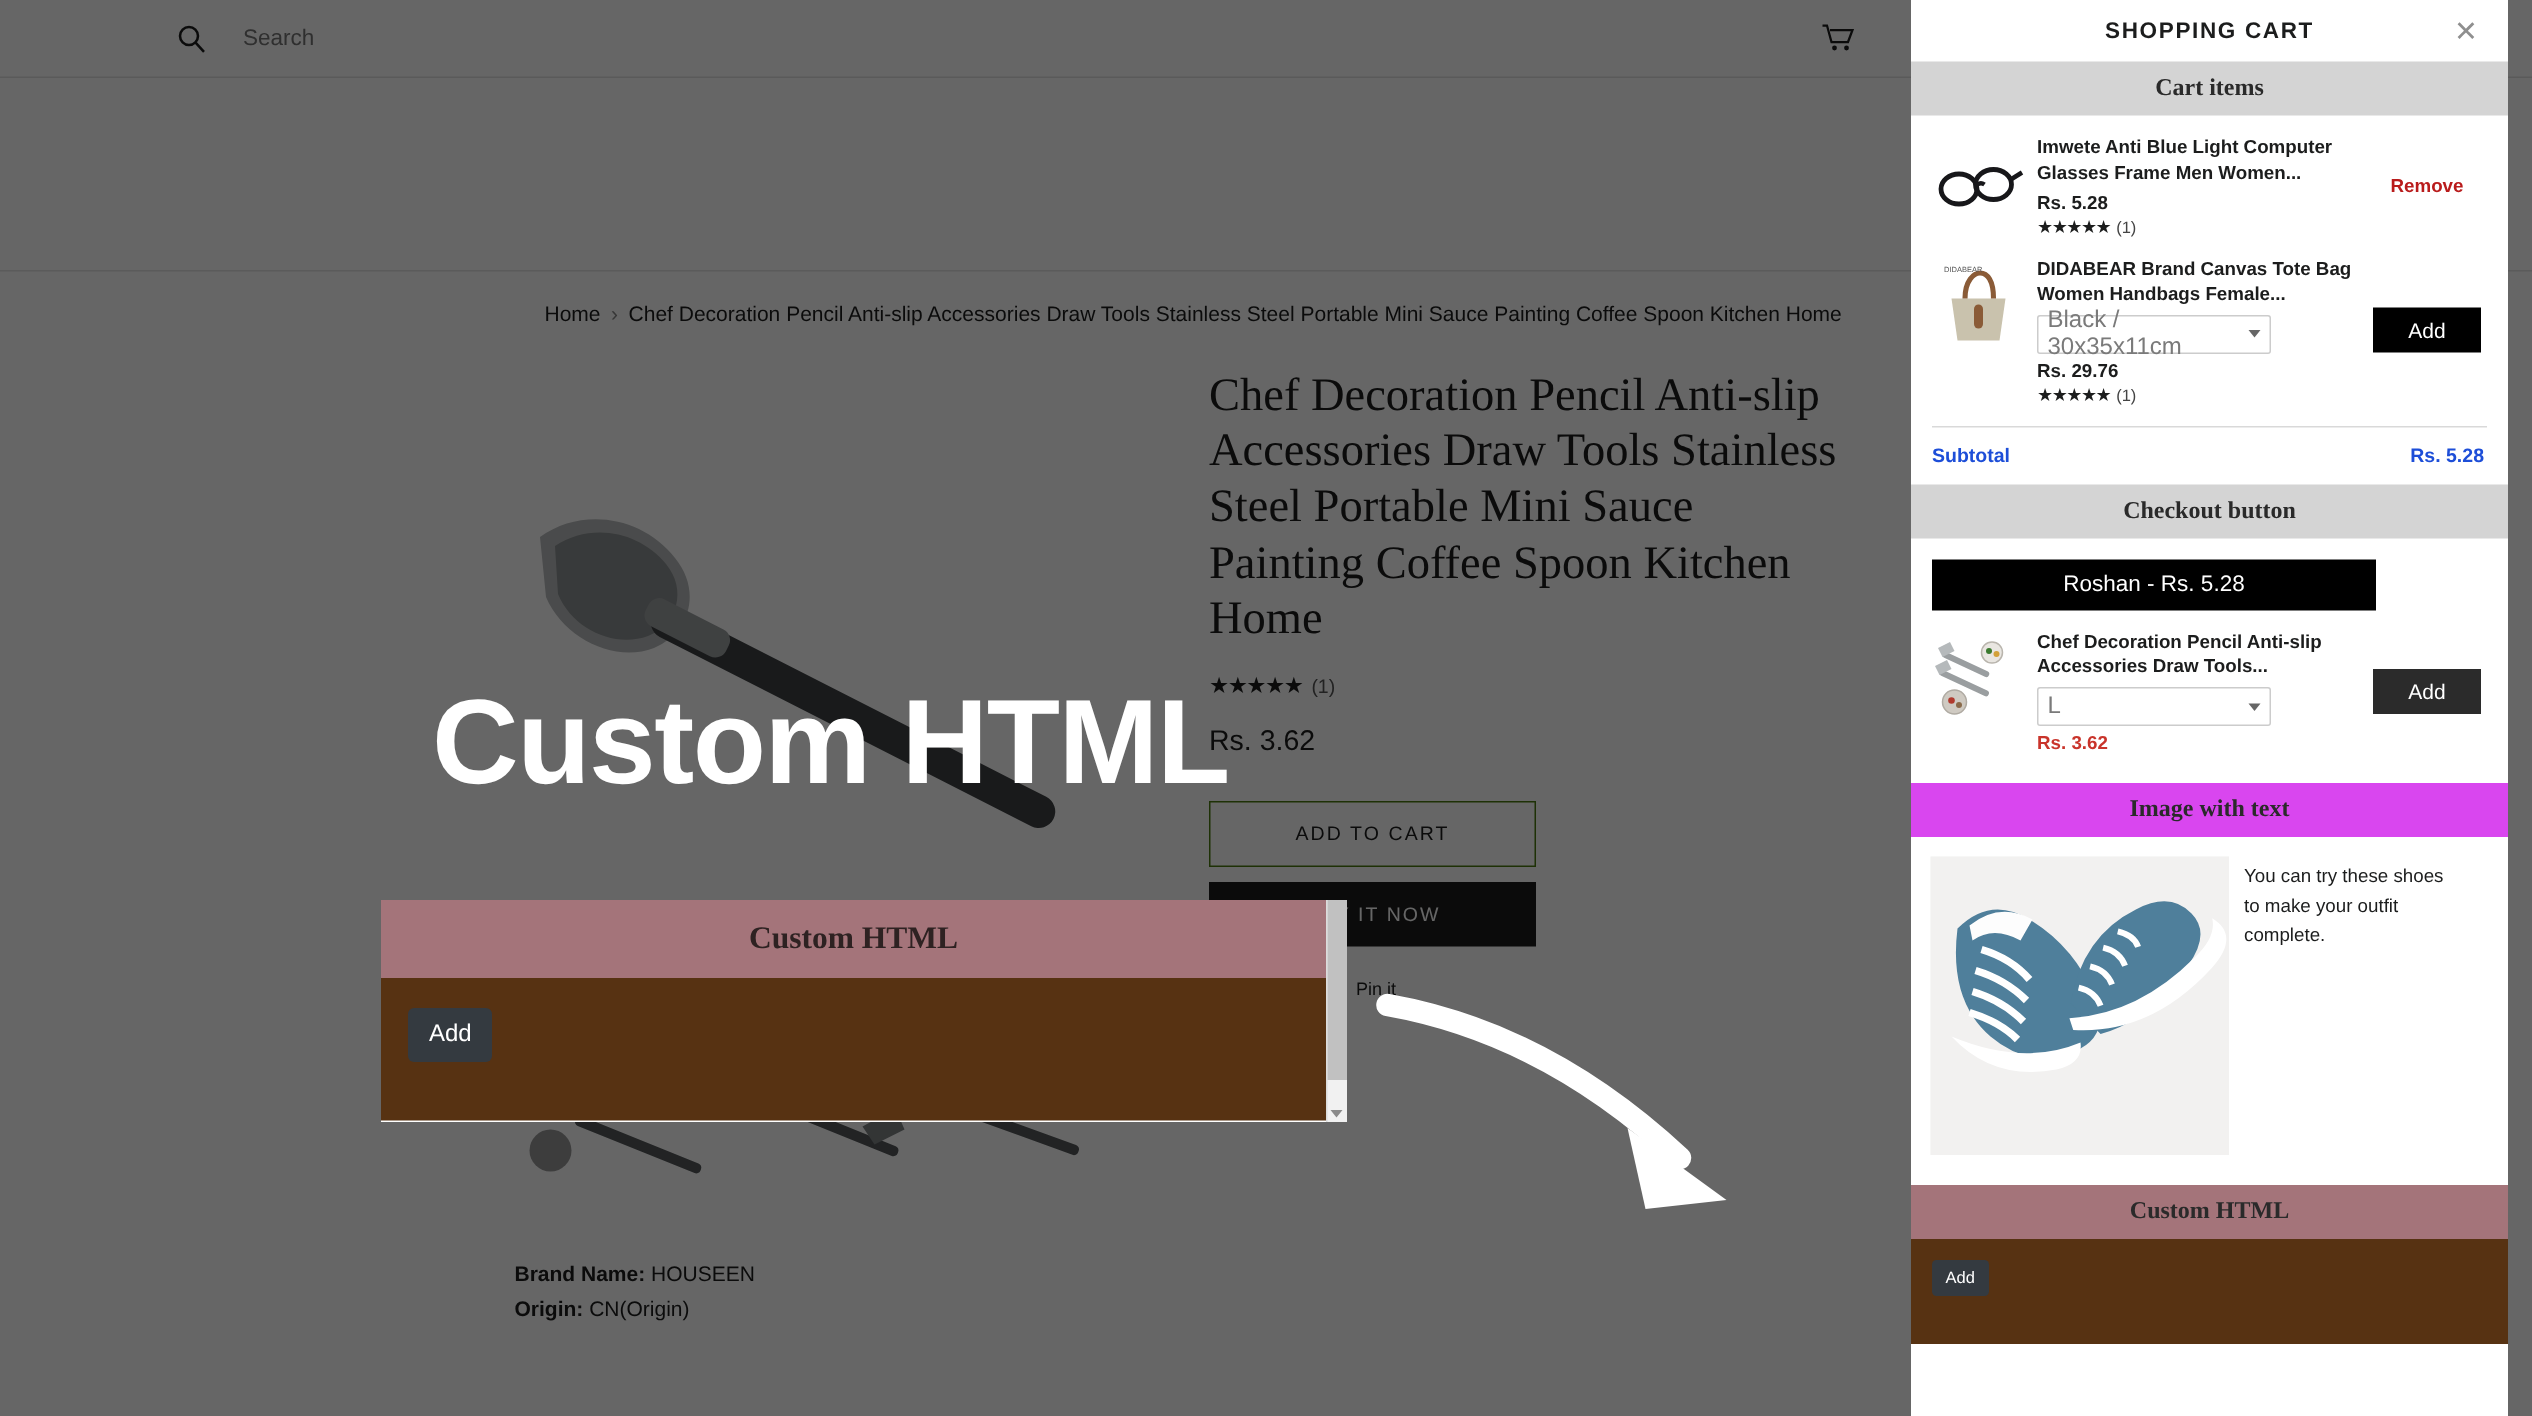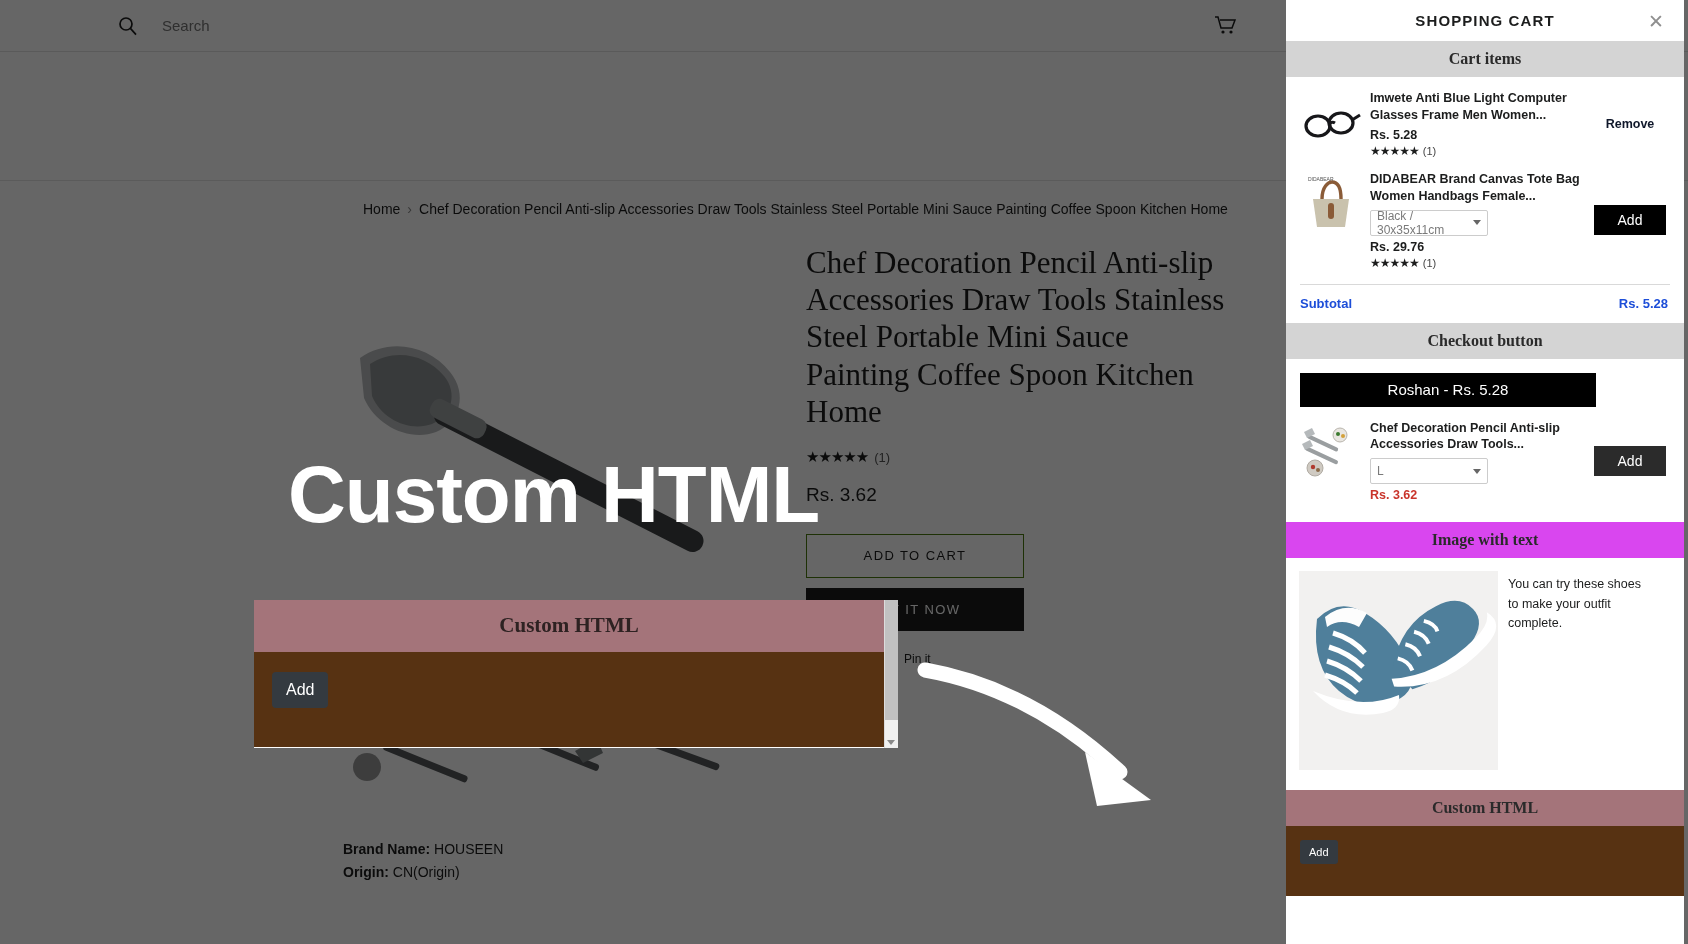--- a/index.html
+++ b/index.html
@@ -107,21 +107,21 @@
   .fw-scrollbar {
     position:absolute; right:0; top:0; width:14px; height:148px;
     background:#f1f1f1; border-left:1px solid #dcdcdc;
   }
   .fw-thumb { position:absolute; top:0; left:0; width:13px; height:120px; background:#c1c1c1; }
   .fw-arrow-dn { position:absolute; bottom:3px; left:2px; width:0; height:0;
     border-left:4px solid transparent; border-right:4px solid transparent; border-top:5px solid #8a8a8a; }
 
   
   #cart-drawer {
-    position:absolute; right:4px; top:0; width:398px; height:944px;
+    position:absolute; right:16px; top:0; width:398px; height:944px;
     background:#ffffff; overflow:hidden;
     font-family:"Liberation Sans", sans-serif;
   }
   .cart-topbar { height:41px; position:relative; display:flex; align-items:center; justify-content:center; }
   .cart-title { font-size:15px; font-weight:bold; letter-spacing:1.1px; color:#1c1d1d; }
   .cart-close { position:absolute; right:16px; top:10px; background:none; border:none; cursor:pointer;
     font-size:19px; color:#8f8f8f; line-height:1; padding:2px 4px; }
 
   .section-band {
     background:#d4d4d4; text-align:center; padding:9px 0;
@@ -132,29 +132,29 @@
 
   .cart-item { display:flex; padding:13px 12px 0 14px; gap:8px; }
   .ci-thumb { width:62px; height:62px; flex:0 0 62px; position:relative; }
   .ci-mid { flex:1; min-width:0; }
   .ci-name { font-size:12.5px; font-weight:bold; color:#1c1d1d; line-height:1.35; }
   .ci-price { font-size:12.5px; font-weight:bold; color:#1c1d1d; margin-top:4px; }
   .ci-price.red { color:#c9342b; }
   .ci-stars { font-size:12px; color:#1c1d1d; letter-spacing:-1px; margin-top:2px; }
   .ci-stars .count { color:#444; letter-spacing:0; margin-left:4px; font-size:11px; }
   .ci-select {
-    margin-top:5px; width:118px; height:24px;
+    margin-top:5px; width:156px; height:24px;
     border:1px solid #ccc; border-radius:2px; background:#fff;
-    font-size:12px; color:#7a7a7a; padding:12px 6px;
+    font-size:16px; color:#7a7a7a; padding:12px 6px;
     display:flex; align-items:center; justify-content:space-between;
   }
   .ci-select .caret { border-left:4px solid transparent; border-right:4px solid transparent;
     border-top:5px solid #666; }
   .ci-right { flex:0 0 84px; display:flex; align-items:center; justify-content:center; }
-  .ci-remove { color:#0f172a; font-size:12.5px; font-weight:bold; background:none; border:none; cursor:pointer; }
+  .ci-remove { color:#b91c1c; font-size:12.5px; font-weight:bold; background:none; border:none; cursor:pointer; }
   .btn-black {
     background:#000; color:#fff; border:none; cursor:pointer;
     font-size:14px; width:72px; height:30px;
     font-family:"Liberation Sans", sans-serif;
   }
   .btn-dark { background:#2b2b2b; }
 
   .cart-rule { height:1px; background:#d9d9d9; margin:14px 14px 0 14px; }
   .subtotal-row {
     display:flex; justify-content:space-between; align-items:center;

